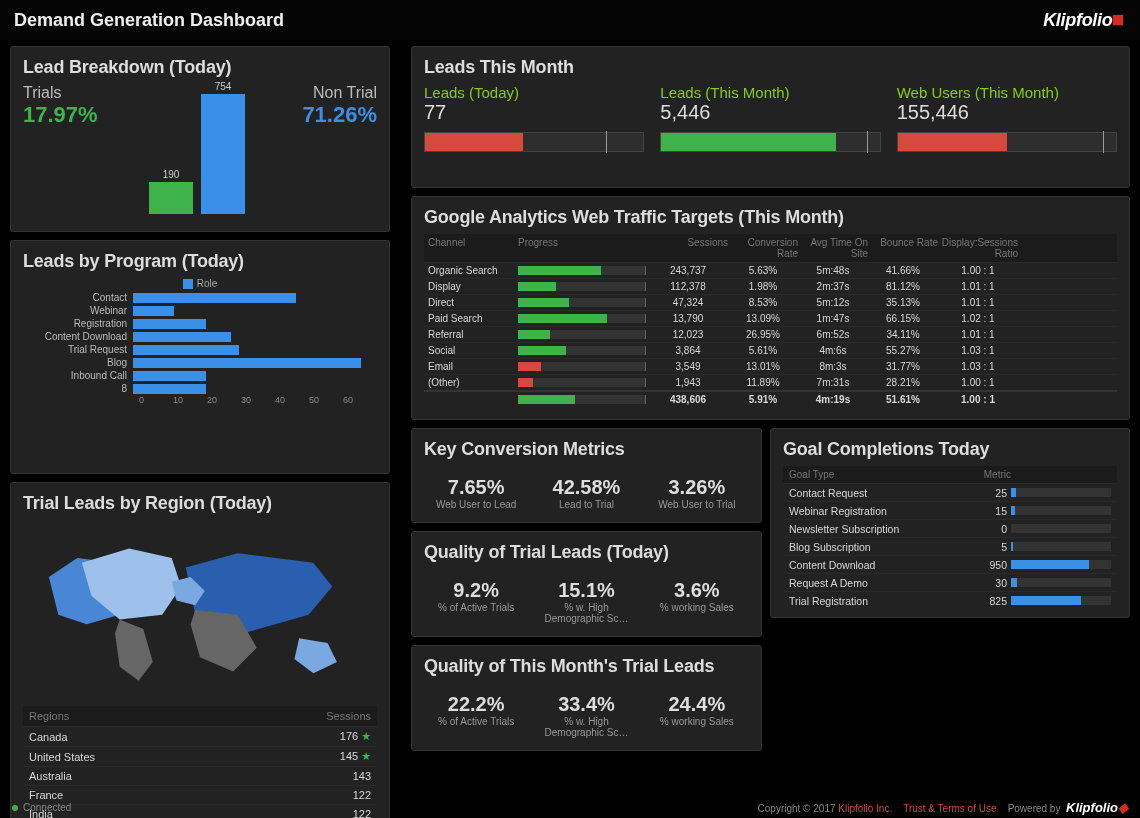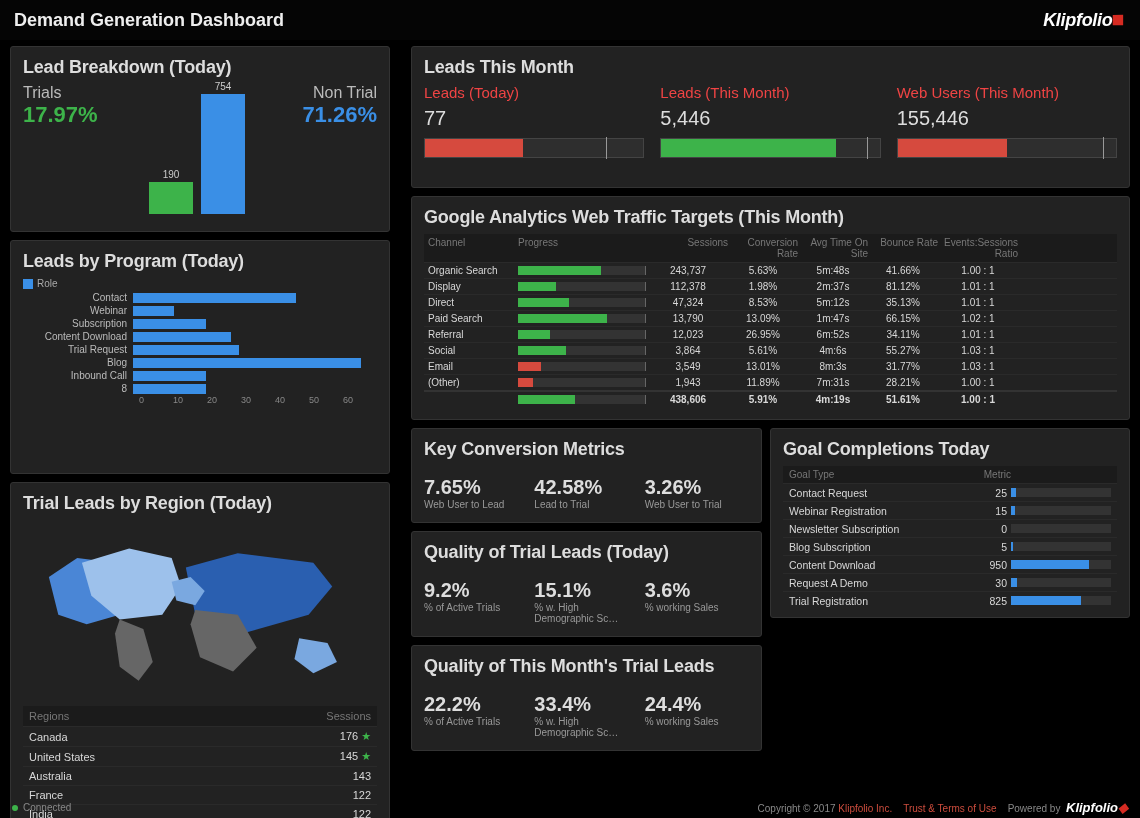--- a/index.html
+++ b/index.html
@@ -19,59 +19,59 @@
   .pct-blue { font-size: 22px; font-weight: 700; color: #3a8fe6; text-align: right;}
   .lb-chart { position: relative; width: 110px; height: 130px; align-self: center; }
   .lb-bar { position: absolute; bottom: 0; width: 44px; }
   .lb-bar.green { left: 4px; height: 32px; background: #3db34a; }
   .lb-bar.blue  { left: 56px; height: 120px; background: #3a8fe6; }
   .lb-val { position: absolute; width: 44px; text-align: center; font-size: 10px; color: #ccc; }
   .lb-val.g { left: 4px; bottom: 34px; }
   .lb-val.b { left: 56px; bottom: 122px; }
 
   .lbp { margin-top: 4px; }
-  .lbp-legend { text-align: left; font-size: 10px; color: #aaa; margin-bottom: 2px;}
+  .lbp-legend { text-align: center; font-size: 10px; color: #aaa; margin-bottom: 2px;}
   .lbp-legend .sw { display:inline-block; width:10px; height:10px; background:#3a8fe6; margin-right:4px; vertical-align:middle;}
   .lbp-row { display: flex; align-items: center; height: 13px; }
   .lbp-row .name { width: 110px; text-align: right; padding-right: 6px; font-size: 10px; color: #bbb; }
   .lbp-row .bar-wrap { flex: 1; position: relative; height: 10px; }
   .lbp-row .bar { position: absolute; left: 0; top: 0; height: 10px; background: #3a8fe6; }
   .lbp-axis { display: flex; margin-left: 116px; font-size: 9px; color: #888; }
   .lbp-axis span { width: 38px; }
 
   .map-panel { height: 352px; }
   .map-wrap { height: 180px; display:flex; align-items:center; justify-content:center; margin: 6px 0;}
   .region-table { margin-top: 4px; }
   .rt-head { display:flex; justify-content:space-between; color:#777; font-size:11px; padding:4px 6px; background:#1b1b1b; }
   .rt-row { display:flex; justify-content:space-between; align-items:center; padding:3px 6px; font-size:11px; border-top:1px solid #2a2a2a;}
   .star { color:#3db34a; font-size:11px; margin-left:3px;}
 
   
   .ltm-row { display: flex; gap: 16px; margin-top: 2px; }
   .ltm-item { flex: 1; }
-  .ltm-label { font-size: 15px; color: #ef4444; margin-bottom: 6px; }
+  .ltm-label { font-size: 15px; color: #84cc16; margin-bottom: 0; }
   .ltm-value { font-size: 20px; color: #ddd; font-weight: 500; margin-bottom: 8px;}
   .ltm-bar { position: relative; height: 20px; background: #2e2e2e; border:1px solid #444; }
   .ltm-bar .fill { position:absolute; left:0; top:0; height:100%; }
   .ltm-bar .tick { position:absolute; top:-2px; bottom:-2px; width:1px; background:#999; }
   .red-fill { background:#d64a3e; }
   .green-fill { background:#3db34a; }
 
   .ga-table { margin-top: 4px; }
   .ga-head { display:grid; grid-template-columns: 90px 130px 80px 70px 70px 70px 80px; font-size:10px; color:#777; background:#1b1b1b; padding:3px 4px;}
   .ga-head div:nth-child(n+3){text-align:right;}
   .ga-row { display:grid; grid-template-columns: 90px 130px 80px 70px 70px 70px 80px; padding:2px 4px; font-size:10px; align-items:center; border-top:1px solid #2a2a2a;}
   .ga-row div:nth-child(n+3){text-align:center;}
   .ga-bar-outer { height:9px; background:#333; position:relative; margin-right:2px; border-right:1px solid #666;}
   .ga-bar-inner { height:100%; }
   .ga-total { border-top:2px solid #333; font-weight:700;}
 
   .metrics-row { display: flex; gap: 8px; }
   .metrics-col { flex: 1; display:flex; flex-direction:column; gap:8px;}
-  .km-grid { display:grid; grid-template-columns: repeat(3,1fr); text-align:left; padding: 10px 0 4px 0; gap: 6px;}
+  .km-grid { display:grid; grid-template-columns: repeat(3,1fr); text-align:center; padding: 10px 0 4px 0; gap: 6px;}
   .km-val { font-size:20px; font-weight:600; color:#ddd; }
   .km-lbl { font-size:10px; color:#999; }
 
   .goals-table { margin-top:4px; }
   .gt-head { display:grid; grid-template-columns: 1fr 50px 100px; color:#777; font-size:10px; background:#1b1b1b; padding:3px 6px;}
   .gt-head div:nth-child(2){text-align:right;}
   .gt-row { display:grid; grid-template-columns: 1fr 50px 100px; padding:2.5px 6px; font-size:10.5px; align-items:center; border-top:1px solid #2a2a2a;}
   .gt-row div:nth-child(2){text-align:right; padding-right:4px;}
   .gt-bar { height:9px; background:#333; position:relative; }
   .gt-bar .f { position:absolute; left:0; top:0; height:100%; background:#3a8fe6; }
@@ -124,21 +124,21 @@
                 <div class="bar" style="width:66.7%"></div>
               </div>
             </div>
             <div class="lbp-row">
               <div class="name">Webinar</div>
               <div class="bar-wrap">
                 <div class="bar" style="width:16.7%"></div>
               </div>
             </div>
             <div class="lbp-row">
-              <div class="name">Subscription</div>
+              <div class="name">Registration</div>
               <div class="bar-wrap">
                 <div class="bar" style="width:30.0%"></div>
               </div>
             </div>
             <div class="lbp-row">
               <div class="name">Content Download</div>
               <div class="bar-wrap">
                 <div class="bar" style="width:40.0%"></div>
               </div>
             </div>
@@ -260,21 +260,21 @@
     <div class="panel" style="height:224px;">
       <div class="panel-title">Google Analytics Web Traffic Targets (This Month)</div>
       <div class="ga-table">
         <div class="ga-head">
           <div>Channel</div>
             <div>Progress</div>
             <div>Sessions</div>
           <div>Conversion Rate</div>
             <div>Avg Time On Site</div>
             <div>Bounce Rate</div>
-            <div>Events:Sessions Ratio</div>
+            <div>Display:Sessions Ratio</div>
         </div>
         <div id="ga-rows">
             <div class="ga-row">
               <div>Organic Search</div>
               <div>
                 <div class="ga-bar-outer">
                   <div class="ga-bar-inner" style="width:65%;background:#3db34a"></div>
                 </div>
               </div>
     <div>243,737</div>

